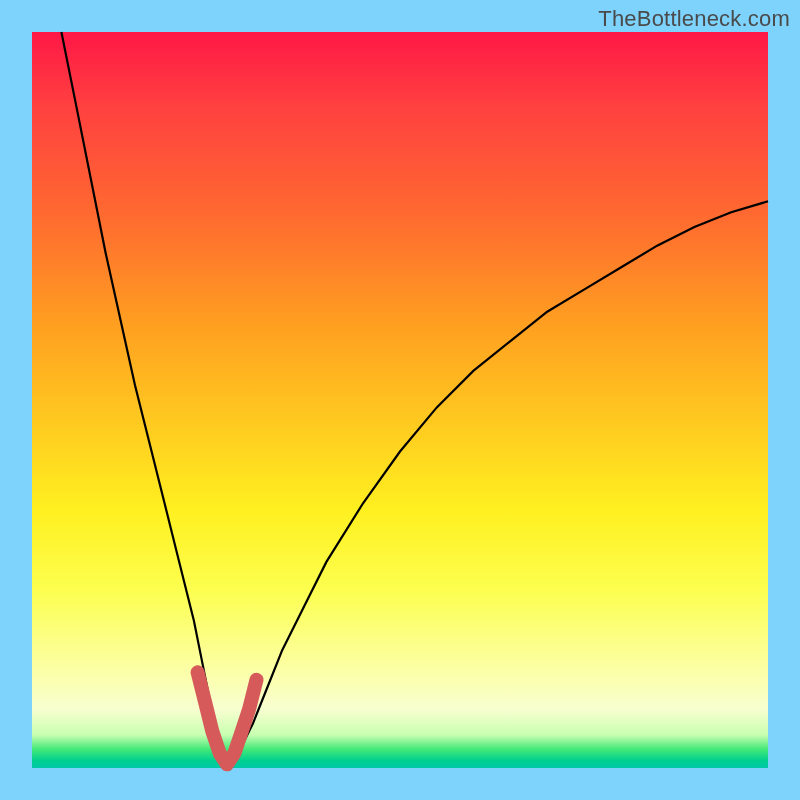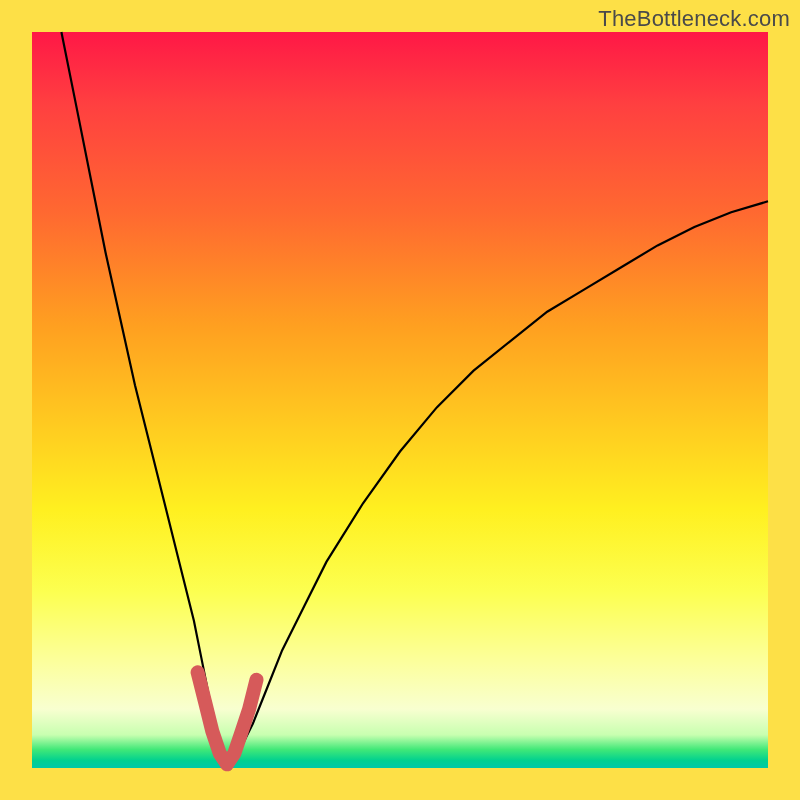--- a/index.html
+++ b/index.html
@@ -8,21 +8,21 @@
     width: 800px;
     height: 800px;
     background: #000;
     font-family: Arial, Helvetica, sans-serif;
     overflow: hidden;
   }
   .stage {
     position: relative;
     width: 800px;
     height: 800px;
-    background: #fde047;
+    background: #7dd3fc;
   }
   .plot-area {
     position: absolute;
     left: 32px;
     top: 32px;
     width: 736px;
     height: 736px;
     background: linear-gradient(
       to bottom,
       #ff1846 0%,

